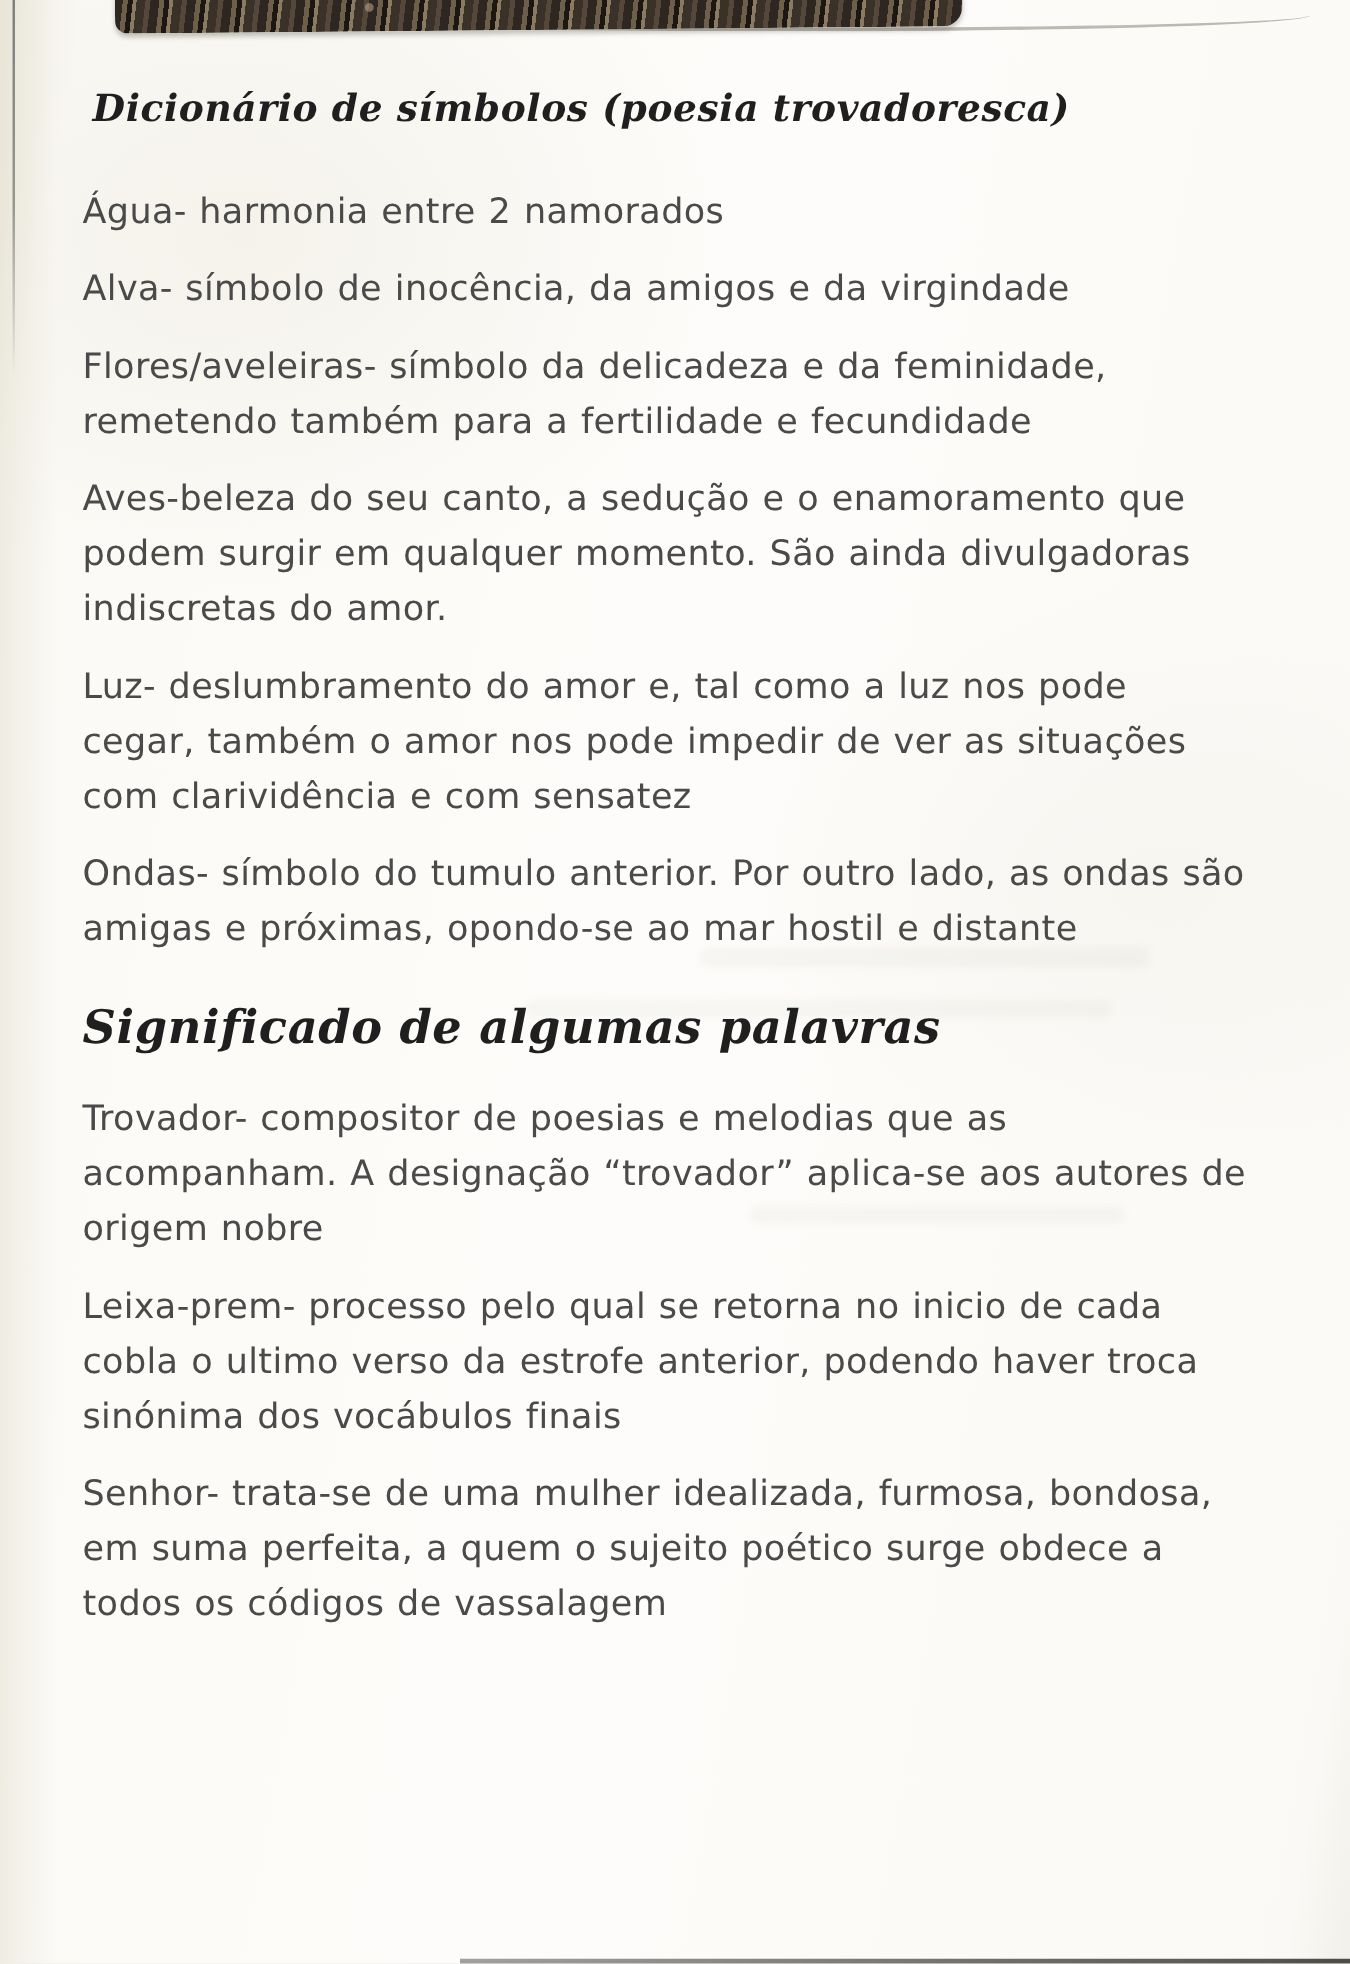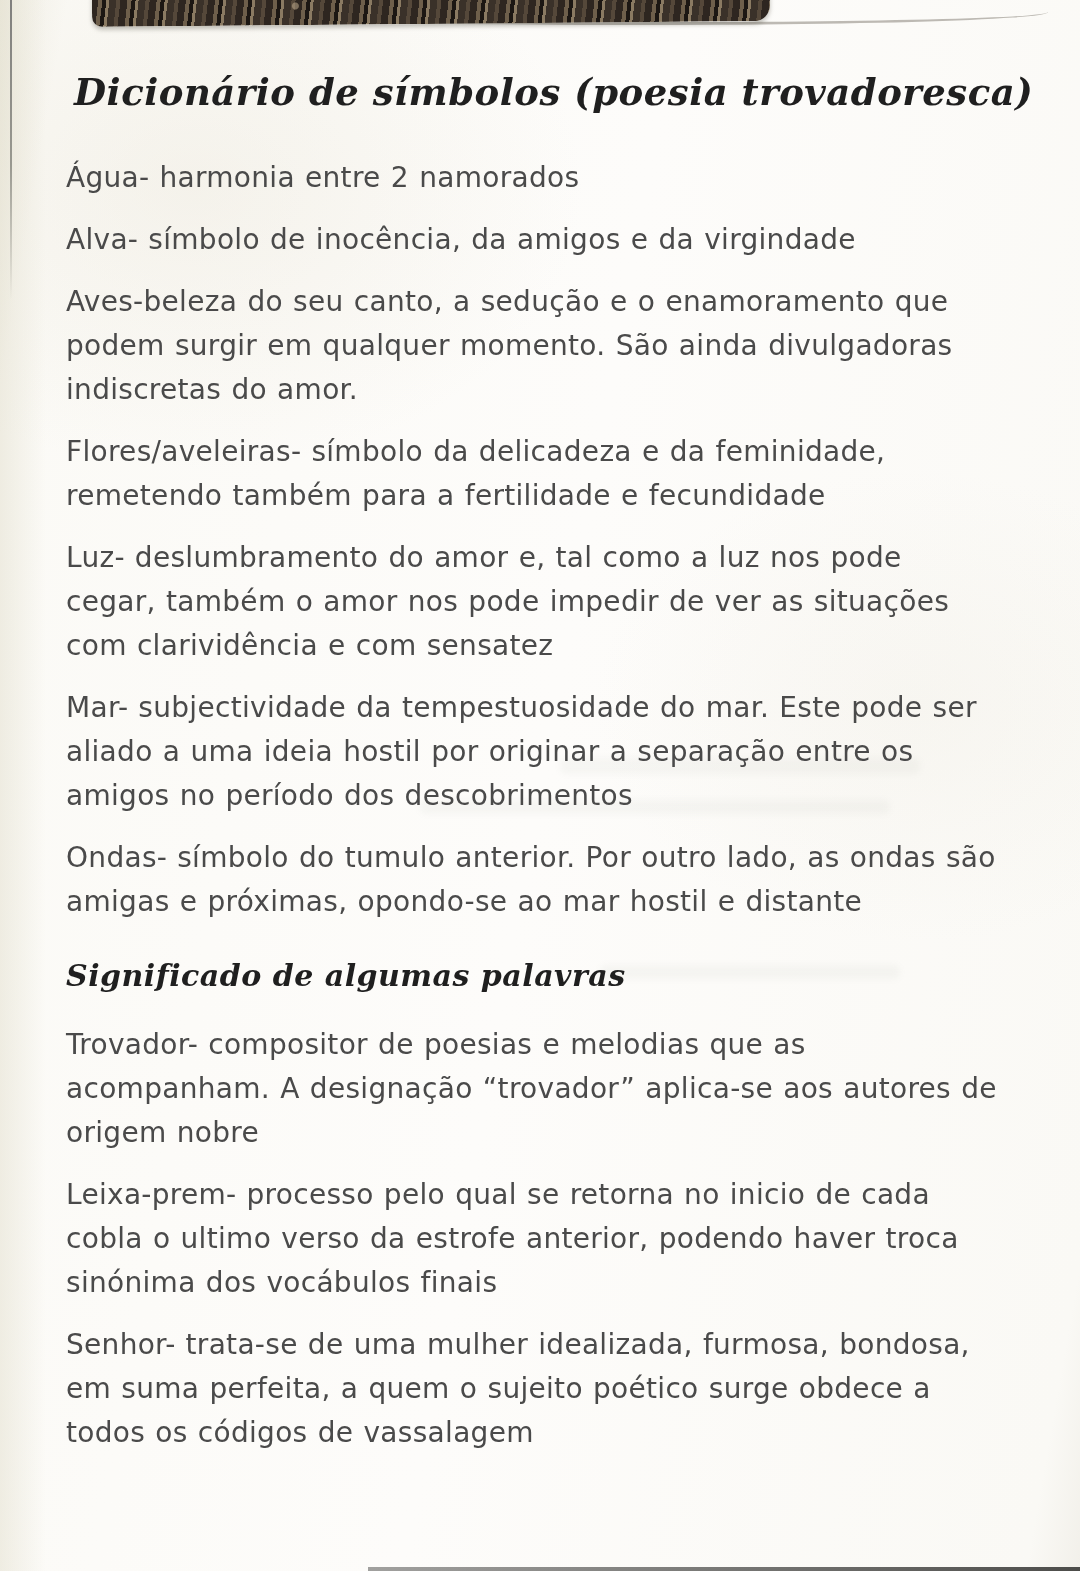--- a/index.html
+++ b/index.html
@@ -52,22 +52,22 @@
   .h-script {
     display:inline-block; position:relative;
     font-family:"DejaVu Serif", serif; font-style:italic; font-weight:bold;
     color:#1f1f1f; letter-spacing:.5px; white-space:nowrap;
   }
   .h-script::after {
     content:""; position:absolute; left:-6px; right:-14px; bottom:-6px; height:14px;
     background:#f5b3c1; border-radius:8px; transform:rotate(-0.4deg); z-index:-1;
     opacity:.9;
   }
-  .title-1 { font-size:37px; margin:0 0 42px 8px;text-align:center; }
-  .title-2 { font-size:30px; margin:16px 0 30px 0; }
+  .title-1 { font-size:30px; margin:0 0 42px 8px;text-align:center; }
+  .title-2 { font-size:37px; margin:16px 0 30px 0; }
   .entry {
     margin:0 0 18px 0; font-size:28px; line-height:44px; color:#4a4a4a;
     letter-spacing:.3px; word-spacing:1px;
   }
   .term { position:relative; display:inline-block; white-space:nowrap; }
   .term::after {
     content:""; position:absolute; left:-3px; right:0; bottom:1px; height:8px;
     background:#f4aebd; border-radius:5px; opacity:.8; transform:rotate(-0.6deg);
     z-index:-1;
   }
@@ -89,24 +89,23 @@
   <div class="smudge" style="left:420px; top:800px; width:470px; height:14px;"></div>
   <div class="smudge" style="left:600px; top:965px; width:300px; height:14px;"></div>
 
   <div class="content">
 
     <div>
       <h1 class="h-script title-1">Dicionário de símbolos (poesia trovadoresca)</h1>
       <div>
           <p class="entry"><span class="term">Água-</span><span class="def">harmonia entre 2 namorados</span></p>
           <p class="entry"><span class="term">Alva-</span><span class="def">símbolo de inocência, da amigos e da virgindade</span></p>
+          <p class="entry"><span class="term">Flores/aveleiras-</span><span class="def">símbolo da delicadeza e da feminidade, remetendo também para a fertilidade e fecundidade</span></p>
           <p class="entry tight"><span class="term">Aves-</span><span class="def">beleza do seu canto, a sedução e o enamoramento que podem surgir em qualquer momento. São ainda divulgadoras indiscretas do amor.</span></p>
-          <p class="entry"><span class="term">Flores/aveleiras-</span><span class="def">símbolo da delicadeza e da feminidade, remetendo também para a fertilidade e fecundidade</span></p>
           <p class="entry"><span class="term">Luz-</span><span class="def">deslumbramento do amor e, tal como a luz nos pode cegar, também o amor nos pode impedir de ver as situações com clarividência e com sensatez</span></p>
-          <p class="entry"><span class="term">Mar-</span><span class="def">subjectividade da tempestuosidade do mar. Este pode ser aliado a uma ideia hostil por originar a separação entre os amigos no período dos descobrimentos</span></p>
           <p class="entry"><span class="term">Ondas-</span><span class="def">símbolo do tumulo anterior. Por outro lado, as ondas são amigas e próximas, opondo-se ao mar hostil e distante</span></p>
         </div>
     </div>
 
     <div>
       <h1 class="h-script title-2">Significado de algumas palavras</h1>
       <div>
           <p class="entry"><span class="term">Trovador-</span><span class="def">compositor de poesias e melodias que as acompanham. A designação “trovador” aplica-se aos autores de origem nobre</span></p>
           <p class="entry"><span class="term">Leixa-prem-</span><span class="def">processo pelo qual se retorna no inicio de cada cobla o ultimo verso da estrofe anterior, podendo haver troca sinónima dos vocábulos finais</span></p>
           <p class="entry"><span class="term">Senhor-</span><span class="def">trata-se de uma mulher idealizada, furmosa, bondosa, em suma perfeita, a quem o sujeito poético surge obdece a todos os códigos de vassalagem</span></p>

